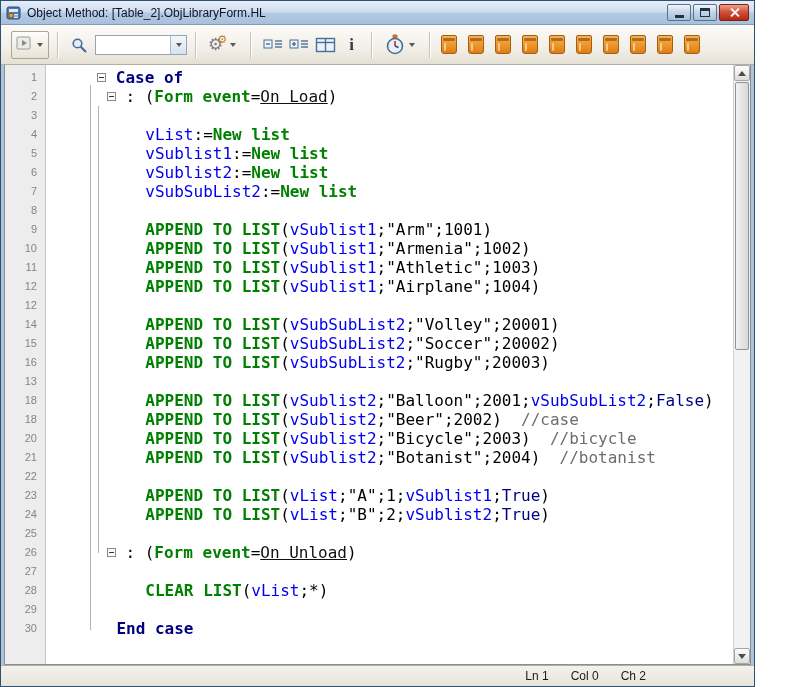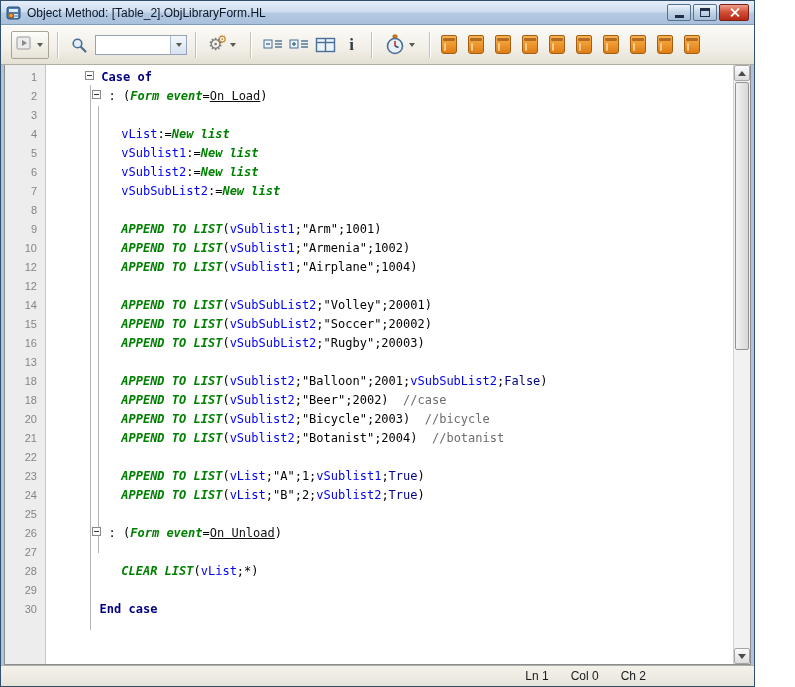--- a/index.html
+++ b/index.html
@@ -111,24 +111,24 @@
   .guide-outer { left: 85px; top: 20px; height: 545px; }
   .guide-inner { left: 93px; top: 41px; height: 447px; }
   .code-line { position: relative; z-index: 1; display: flex; height: 19px; }
   .lnum {
     flex: 0 0 40px; width: 40px; text-align: right; padding-right: 8px;
     font-size: 11px; line-height: 19px; color: #858585;
     font-family: "Liberation Sans", sans-serif;
   }
   .lcode {
     white-space: pre; font-family: "DejaVu Sans Mono", monospace;
-    font-size: 12px; line-height: 19px; padding-left: 4px; color: #000;
+    font-size: 16px; line-height: 19px; padding-left: 4px; color: #000;
   }
   .tk-kw    { color: #000080; font-weight: bold; }
-  .tk-cmd   { color: #008000; font-weight: bold; font-style: italic; }
+  .tk-cmd   { color: #008000; font-weight: bold; }
   .tk-var   { color: #0000ee; }
   .tk-const { color: #101010; text-decoration: underline; }
   .tk-bool  { color: #000080; font-weight: normal; }
   .tk-cmt   { color: #6d6d6d; }
   .tk-txt   { color: #000; }
   .fold-box {
     display: inline-block; width: 9px; height: 9px; position: relative;
     border: 1px solid #8a8a8a; background: #fcfcfc; vertical-align: 1px;
   }
   .fold-box::after {
@@ -325,20 +325,24 @@
           </div>
           <div class="code-line">
             <span class="lnum">9</span>
             <span class="lcode"><span class="tk-txt">          </span><span class="tk-cmd">APPEND TO LIST</span><span class="tk-txt">(</span><span class="tk-var">vSublist1</span><span class="tk-txt">;"Arm";1001)</span></span>
           </div>
           <div class="code-line">
             <span class="lnum">10</span>
             <span class="lcode"><span class="tk-txt">          </span><span class="tk-cmd">APPEND TO LIST</span><span class="tk-txt">(</span><span class="tk-var">vSublist1</span><span class="tk-txt">;"Armenia";1002)</span></span>
           </div>
           <div class="code-line">
+            <span class="lnum">11</span>
+            <span class="lcode"><span class="tk-txt">          </span><span class="tk-cmd">APPEND TO LIST</span><span class="tk-txt">(</span><span class="tk-var">vSublist1</span><span class="tk-txt">;"Athletic";1003)</span></span>
+          </div>
+          <div class="code-line">
             <span class="lnum">12</span>
             <span class="lcode"><span class="tk-txt">          </span><span class="tk-cmd">APPEND TO LIST</span><span class="tk-txt">(</span><span class="tk-var">vSublist1</span><span class="tk-txt">;"Airplane";1004)</span></span>
           </div>
           <div class="code-line">
             <span class="lnum">12</span>
             <span class="lcode"></span>
           </div>
           <div class="code-line">
             <span class="lnum">14</span>
             <span class="lcode"><span class="tk-txt">          </span><span class="tk-cmd">APPEND TO LIST</span><span class="tk-txt">(</span><span class="tk-var">vSubSubList2</span><span class="tk-txt">;"Volley";20001)</span></span>

